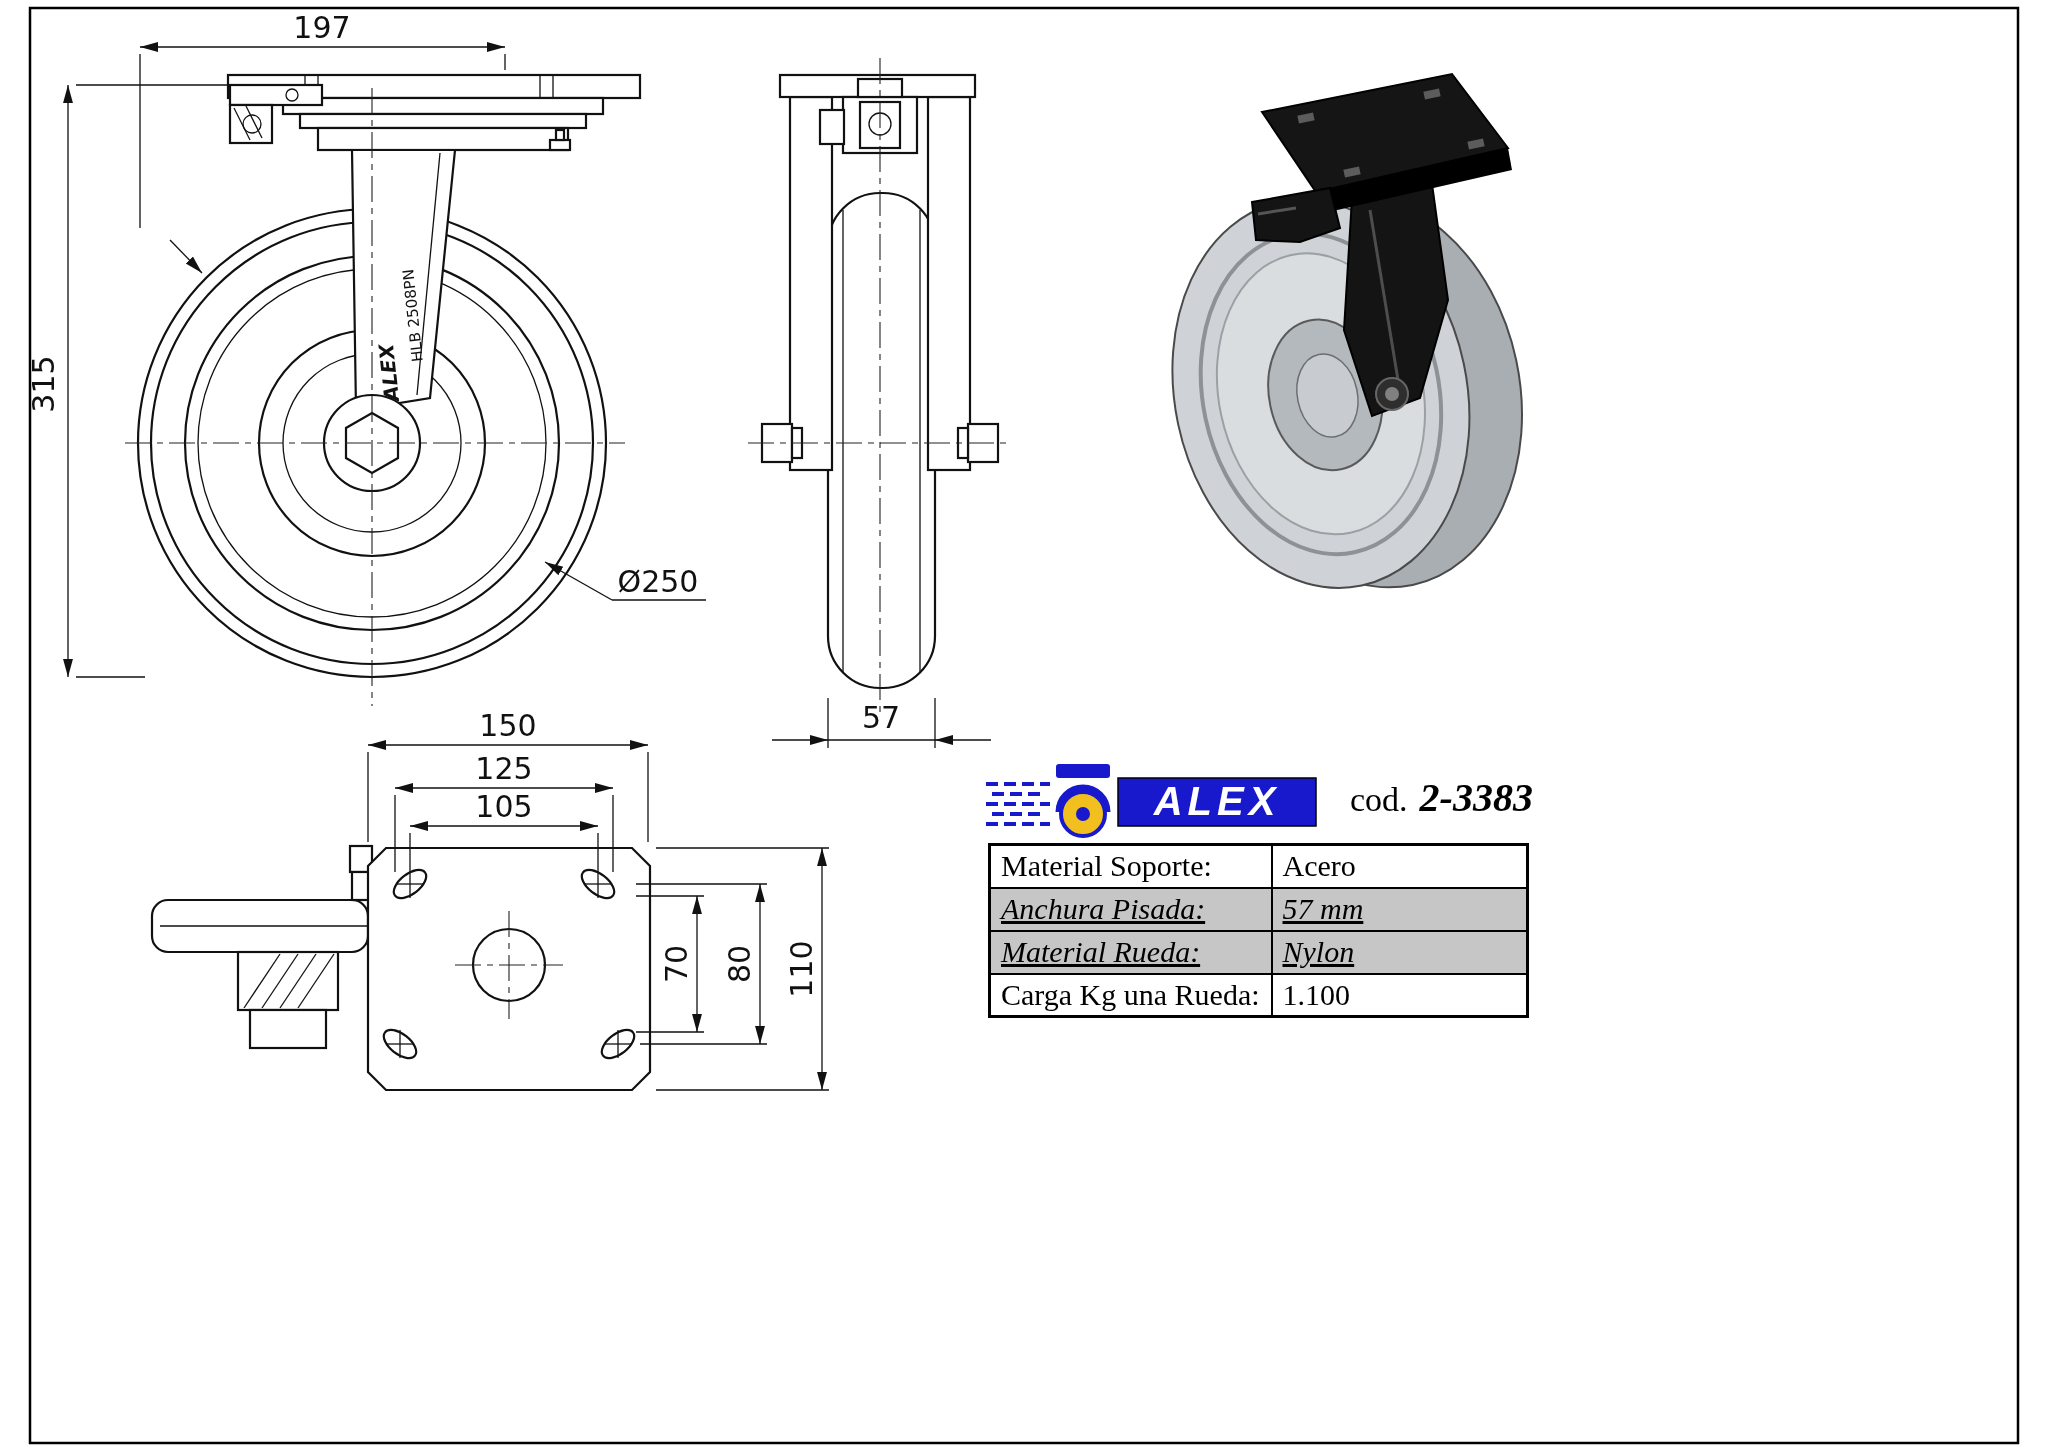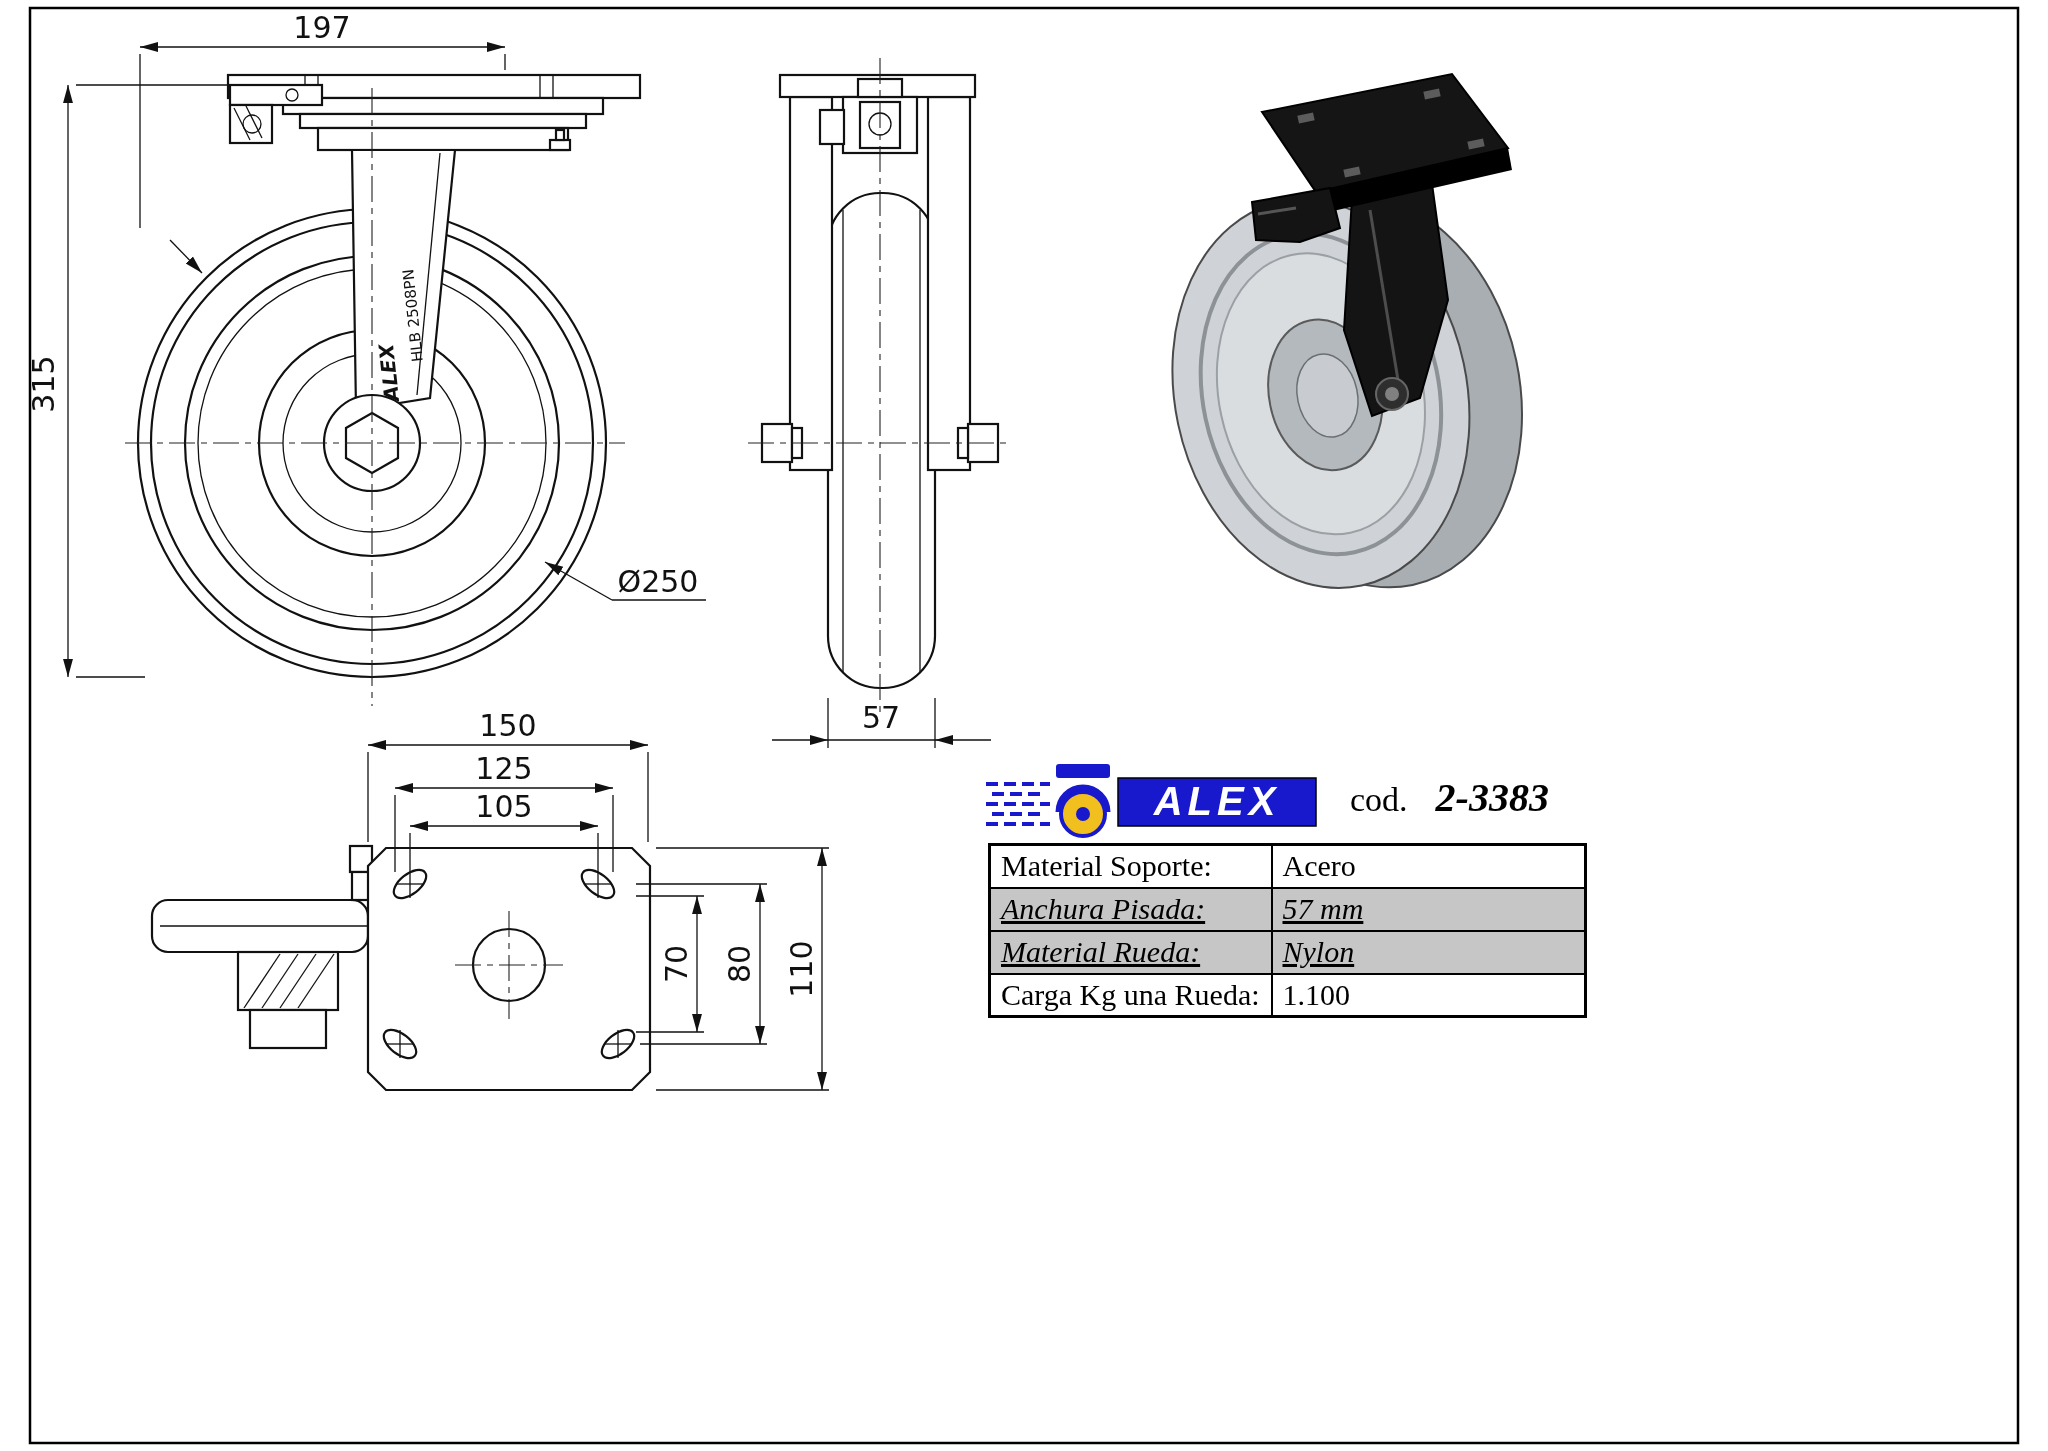--- a/index.html
+++ b/index.html
@@ -17,25 +17,25 @@
   .drawing-svg{position:absolute;left:0;top:0;}
   .ln{stroke:var(--line);fill:none;stroke-width:2.2;stroke-linecap:round;}
   .lnw{stroke:var(--line);fill:#ffffff;stroke-width:2.2;}
   .thin{stroke:var(--line);fill:none;stroke-width:1.3;}
   .cl{stroke:#222;fill:none;stroke-width:1.1;stroke-dasharray:26 6 6 6;}
   .hid{stroke:var(--line);fill:none;stroke-width:1.3;stroke-dasharray:10 6;}
   .dimtxt{font-family:"DejaVu Sans",sans-serif;font-size:30px;fill:var(--line);}
   .marktxt{font-family:"DejaVu Sans",sans-serif;fill:var(--line);}
   .note{position:absolute;left:980px;top:694px;width:600px;font-family:"Liberation Serif",serif;
         font-style:italic;font-size:30px;color:#000;}
-  .code-row{position:absolute;left:1350px;top:774px;display:flex;align-items:baseline;gap:28px;}
+  .code-row{position:absolute;left:1350px;top:774px;display:flex;align-items:baseline;gap:12px;}
   .code-label{font-family:"Liberation Serif",serif;font-size:34px;color:#000;}
   .code-value{font-family:"Liberation Serif",serif;font-size:40px;font-weight:bold;font-style:italic;color:#000;}
   .logo-wrap{position:absolute;left:984px;top:758px;width:350px;height:86px;}
-  .spec-table{position:absolute;left:988px;top:843px;width:599px;border-collapse:collapse;
+  .spec-table{position:absolute;left:988px;top:843px;width:541px;border-collapse:collapse;
         border:3px solid #000;font-family:"Liberation Serif",serif;font-size:30px;color:#000;}
   .spec-table td{border:2px solid #000;height:43px;padding:0 10px;vertical-align:middle;}
   .spec-table td.label-cell{width:282px;}
   .spec-table tr.shaded td{background:var(--shaded-row);}
   .spec-table tr.it td{font-style:italic;text-decoration:underline;}
 </style>
 </head>
 <body>
 
 <div class="sheet">

